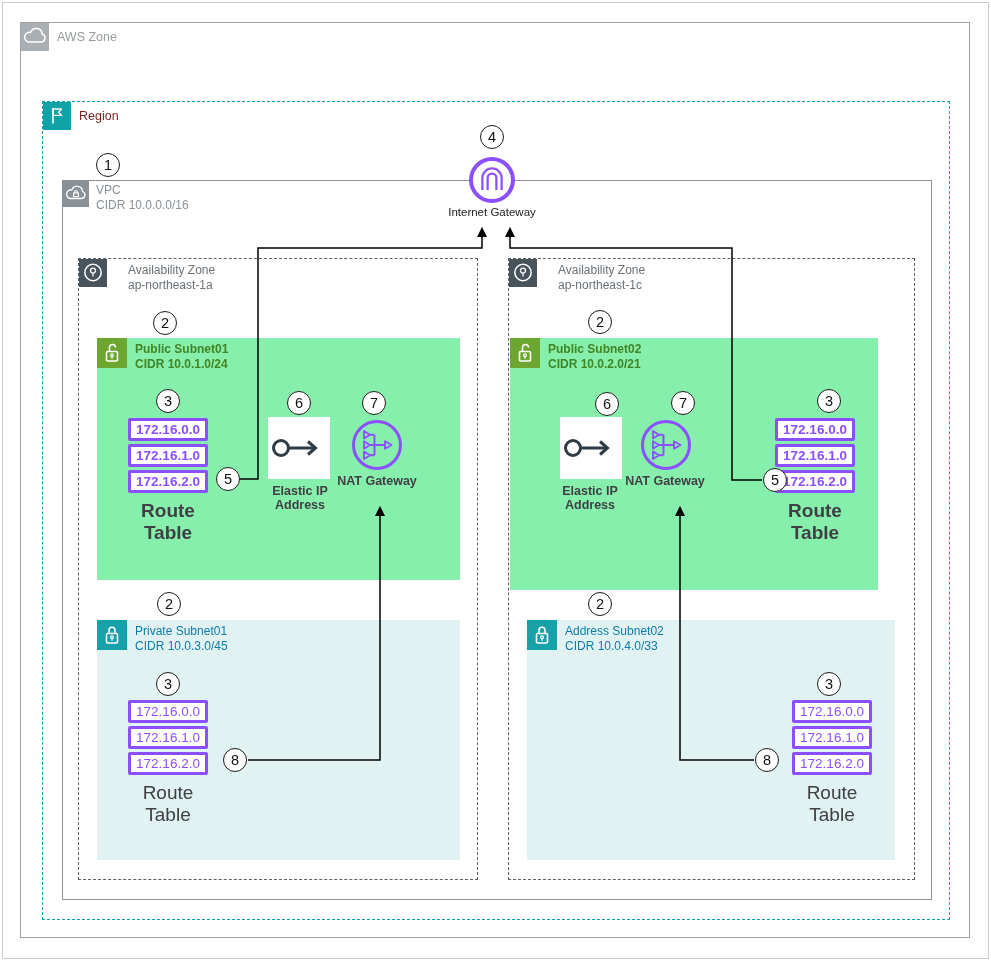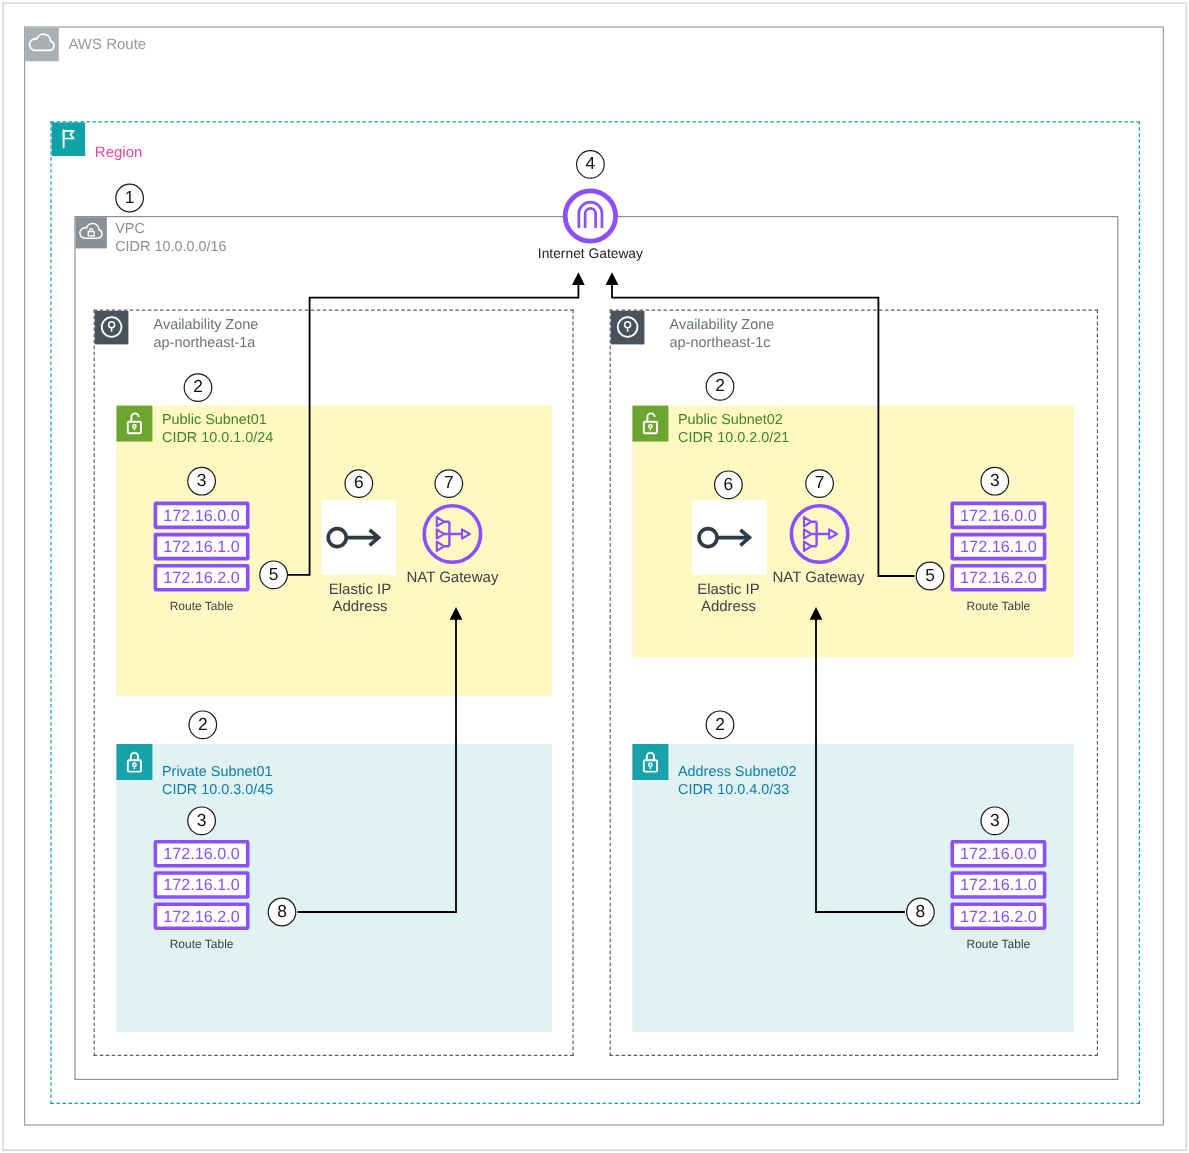--- a/index.html
+++ b/index.html
@@ -9,51 +9,51 @@
   .grp{position:absolute;box-sizing:border-box;}
   .gicon{position:absolute;left:0;top:0;display:flex;align-items:center;justify-content:center;}
   .glabel{position:absolute;font-size:12.5px;line-height:15px;white-space:nowrap;}
 
   #aws-cloud{left:20px;top:22px;width:950px;height:916px;border:1px solid #9ba1a5;}
   #aws-cloud .gicon{width:28px;height:28px;background:#a9afb3;}
   #aws-cloud .glabel{left:36px;top:7px;color:#969b9e;}
 
   #region{left:42px;top:101px;width:908px;height:819px;border:1px dashed #0fa3a8;}
   #region .gicon{width:28px;height:28px;background:#0fa3a8;}
-  #region .glabel{left:36px;top:7px;color:#ec4899;margin-top:11px;}
+  #region .glabel{left:36px;top:7px;color:#7f1d1d;}
 
   #vpc{left:62px;top:180px;width:870px;height:720px;border:1px solid #8a9196;}
   #vpc .gicon{width:26px;height:26px;background:#8a9196;}
   #vpc .glabel{left:33px;top:2px;color:#8a9196;font-size:12px;}
 
   .az{border:1px dashed #596168;}
   #az1{left:78px;top:258px;width:400px;height:622px;}
   #az2{left:508px;top:258px;width:407px;height:622px;}
   .az .gicon{width:28px;height:28px;background:#49535c;}
   .az .glabel{left:49px;top:4px;color:#6b7277;font-size:12px;}
 
   .subnet{position:absolute;box-sizing:border-box;}
-  .subnet.public{background:#fef9c3;}
+  .subnet.public{background:#86efac;font-weight:bold;}
   .subnet.private{background:#e1f2f3;}
   #ps1{left:97px;top:338px;width:363px;height:242px;}
   #prs1{left:97px;top:620px;width:363px;height:240px;}
-  #ps2{left:527px;top:338px;width:368px;height:210px;}
+  #ps2{left:510px;top:338px;width:368px;height:252px;}
   #prs2{left:527px;top:620px;width:368px;height:240px;}
   .subnet .gicon{width:30px;height:30px;}
   .subnet.public .gicon{background:#6ca52f;}
   .subnet.private .gicon{background:#16a2a8;}
   .subnet .glabel{left:38px;top:4px;font-size:12px;}
   .subnet.public .glabel{color:#3f8624;}
-  .subnet.private .glabel{color:#0d7dab;margin-top:12px;}
+  .subnet.private .glabel{color:#0d7dab;}
 
   .route-table{position:absolute;width:80px;}
   .rt-row{box-sizing:border-box;height:23px;border:3px solid #8c4fff;border-radius:2px;
           background:#fff;color:#8c4fff;font-size:13.5px;display:flex;align-items:center;
           justify-content:center;margin-bottom:3px;}
-  .rt-label{margin-top:7px;text-align:center;color:#3f4044;font-size:10px;}
+  .rt-label{margin-top:7px;text-align:center;color:#3f4044;font-size:19px;}
 
   .eip-box{position:absolute;width:62px;height:62px;background:#fff;}
   .nat-circle{position:absolute;width:44px;height:44px;border:3px solid #8c4fff;border-radius:50%;}
   .comp-label{position:absolute;width:110px;text-align:center;color:#3f4044;font-size:12.5px;line-height:14px;}
 
   #igw-circle{position:absolute;left:469px;top:157px;width:38px;height:38px;border:4px solid #8c4fff;
               border-radius:50%;background:#fff;z-index:3;}
   #igw-label{position:absolute;left:432px;top:206px;width:120px;text-align:center;
              font-size:11.5px;color:#232323;z-index:3;}
 
@@ -68,21 +68,21 @@
 
 <div class="canvas">
   <div class="frame"></div>
 
   <div class="grp" id="aws-cloud">
     <div class="gicon">
       <svg width="28" height="28" viewBox="0 0 28 28">
           <path d="M7.5 19 h12.5 a4 4 0 0 0 1.2-7.8 A6 6 0 0 0 9.6 9.4 A4.6 4.6 0 0 0 7.5 19 z" fill="none" stroke="#fff" stroke-width="1.5" stroke-linejoin="round"></path>
         </svg>
     </div>
-    <div class="glabel">AWS Route</div>
+    <div class="glabel">AWS Zone</div>
   </div>
 
   <div class="grp" id="region">
     <div class="gicon">
       <svg width="28" height="28" viewBox="0 0 28 28">
         <line x1="10" y1="6" x2="10" y2="21.5" stroke="#fff" stroke-width="1.6"></line>
         <path d="M10 7 h8.5 l-2.8 3.2 2.8 3.2 H10 z" fill="none" stroke="#fff" stroke-width="1.4" stroke-linejoin="round"></path>
       </svg>
     </div>
     <div class="glabel">Region</div>

